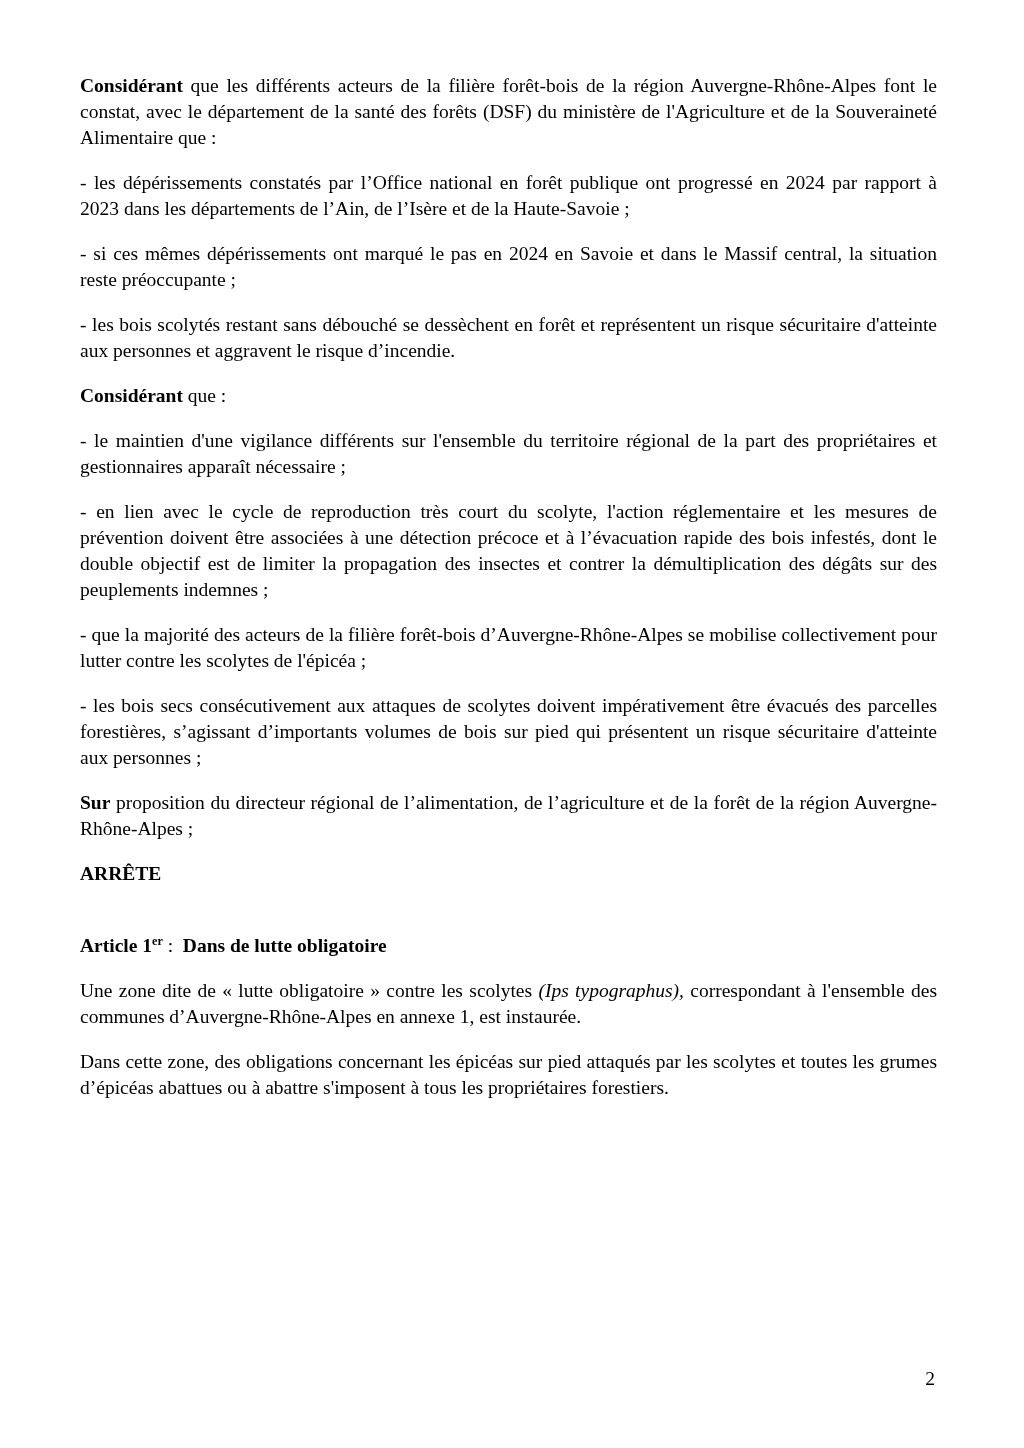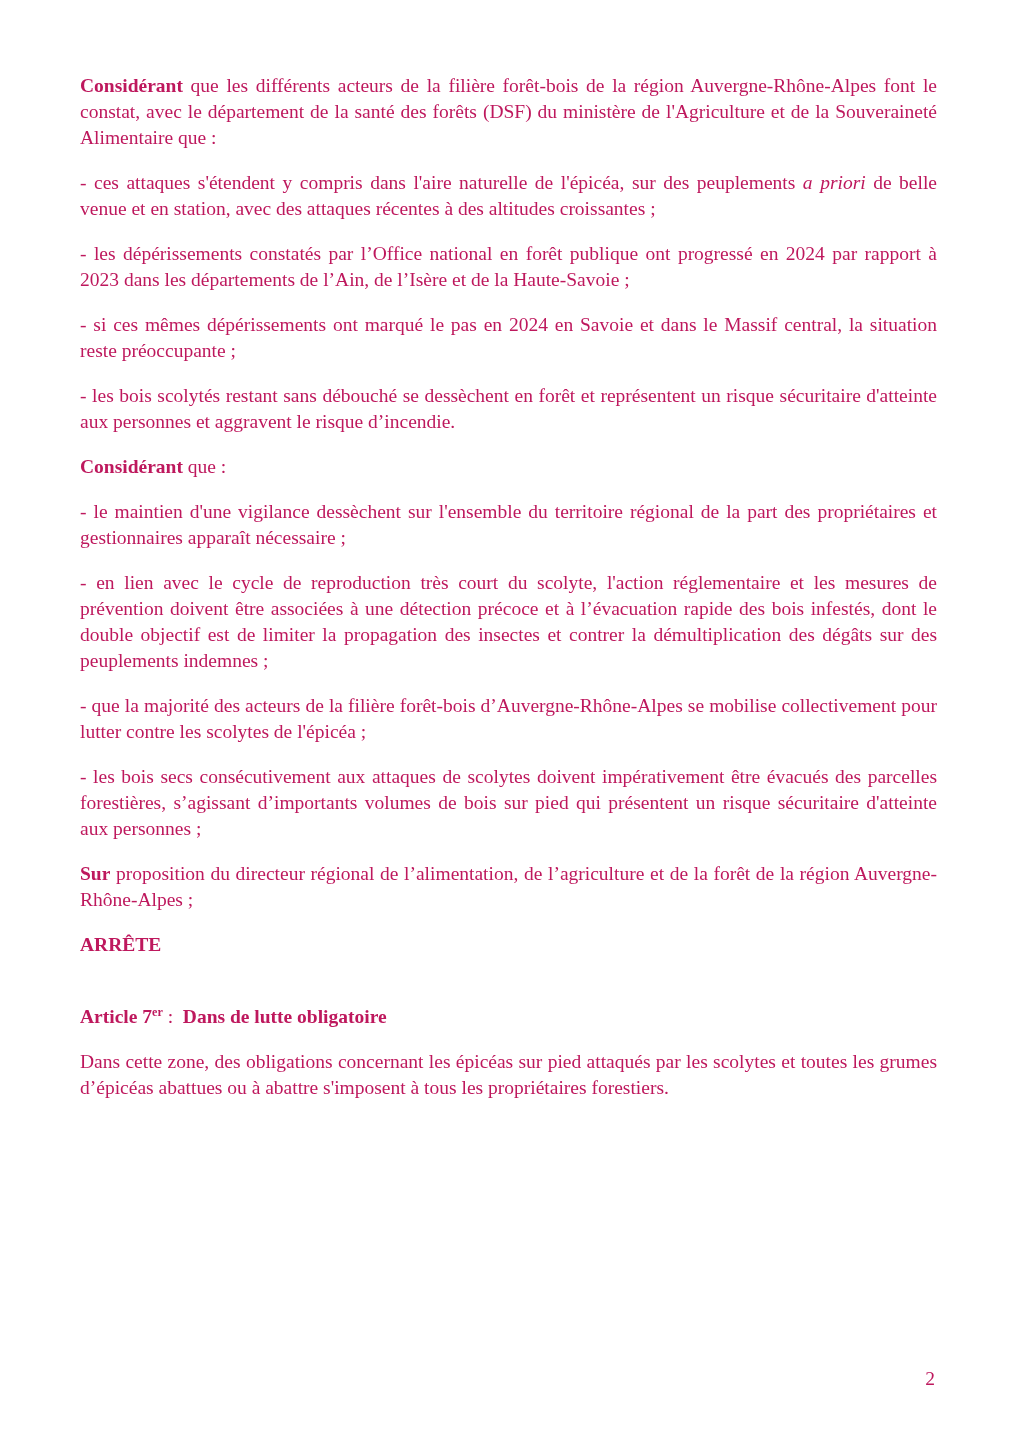--- a/index.html
+++ b/index.html
@@ -1,21 +1,21 @@
 <!DOCTYPE html>
 <html><head>
 <meta charset="utf-8">
 <style>
   html, body { margin: 0; padding: 0; background: #ffffff; }
   .page {
     position: relative;
     width: 1016px;
     height: 1448px;
     background: #ffffff;
-    color: #be185d;
+    color: #000000;
     font-family: "Liberation Serif", "DejaVu Serif", serif;
     font-size: 19.5px;
     line-height: 26px;
     box-sizing: border-box;
     overflow: hidden;
   }
   .content {
     position: absolute;
     top: 73px;
     left: 80px;
@@ -51,44 +51,44 @@
 </style>
 </head>
 <body>
 
 <div class="page">
   <div class="content">
 
     <p class="para"><span class="b">Considérant</span><span> que les différents acteurs de la filière forêt-bois de la région Auvergne-Rhône-Alpes font le constat, avec le département de la santé des forêts (DSF) du ministère de l'Agriculture et de la Souveraineté Alimentaire que :</span></p>
 
 
-    <p class="para"><span>- ces attaques s'étendent y compris dans l'aire naturelle de l'épicéa, sur des peuplements </span><span class="i">a priori</span><span> de belle venue et en station, avec des attaques récentes à des altitudes croissantes ;</span></p>
 
     <p class="para">- les dépérissements constatés par l’Office national en forêt publique ont progressé en 2024 par rapport à 2023 dans les départements de l’Ain, de l’Isère et de la Haute-Savoie ;</p>
 
     <p class="para">- si ces mêmes dépérissements ont marqué le pas en 2024 en Savoie et dans le Massif central, la situation reste préoccupante ;</p>
 
     <p class="para">- les bois scolytés restant sans débouché se dessèchent en forêt et représentent un risque sécuritaire d'atteinte aux personnes et aggravent le risque d’incendie.</p>
 
     <p class="para"><span class="b">Considérant</span><span> que :</span></p>
 
-    <p class="para">- le maintien d'une vigilance dessèchent sur l'ensemble du territoire régional de la part des propriétaires et gestionnaires apparaît nécessaire ;</p>
+    <p class="para">- le maintien d'une vigilance différents sur l'ensemble du territoire régional de la part des propriétaires et gestionnaires apparaît nécessaire ;</p>
 
     <p class="para">- en lien avec le cycle de reproduction très court du scolyte, l'action réglementaire et les mesures de prévention doivent être associées à une détection précoce et à l’évacuation rapide des bois infestés, dont le double objectif est de limiter la propagation des insectes et contrer la démultiplication des dégâts sur des peuplements indemnes ;</p>
 
     <p class="para">- que la majorité des acteurs de la filière forêt-bois d’Auvergne-Rhône-Alpes se mobilise collectivement pour lutter contre les scolytes de l'épicéa ;</p>
 
     <p class="para">- les bois secs consécutivement aux attaques de scolytes doivent impérativement être évacués des parcelles forestières, s’agissant d’importants volumes de bois sur pied qui présentent un risque sécuritaire d'atteinte aux personnes ;</p>
 
     <p class="para"><span class="b">Sur</span><span> proposition du directeur régional de l’alimentation, de l’agriculture et de la forêt de la région Auvergne-Rhône-Alpes ;</span></p>
 
     <p class="arrete">ARRÊTE</p>
 
-    <p class="para article-h"><span class="b">Article 7</span><sup>er</sup><span>&nbsp;:&nbsp;&nbsp;</span><span class="b">Dans de lutte obligatoire</span></p>
+    <p class="para article-h"><span class="b">Article 1</span><sup>er</sup><span>&nbsp;:&nbsp;&nbsp;</span><span class="b">Dans de lutte obligatoire</span></p>
 
+    <p class="para"><span>Une zone dite de « lutte obligatoire » contre les scolytes </span><span class="i">(Ips typographus),</span><span> correspondant à l'ensemble des communes d’Auvergne-Rhône-Alpes en annexe 1, est instaurée.</span></p>
 
     <p class="para">Dans cette zone, des obligations concernant les épicéas sur pied attaqués par les scolytes et toutes les grumes d’épicéas abattues ou à abattre s'imposent à tous les propriétaires forestiers.</p>
 
 
   </div>
 
   <div class="page-number">2</div>
 </div>
 
 </body></html>

